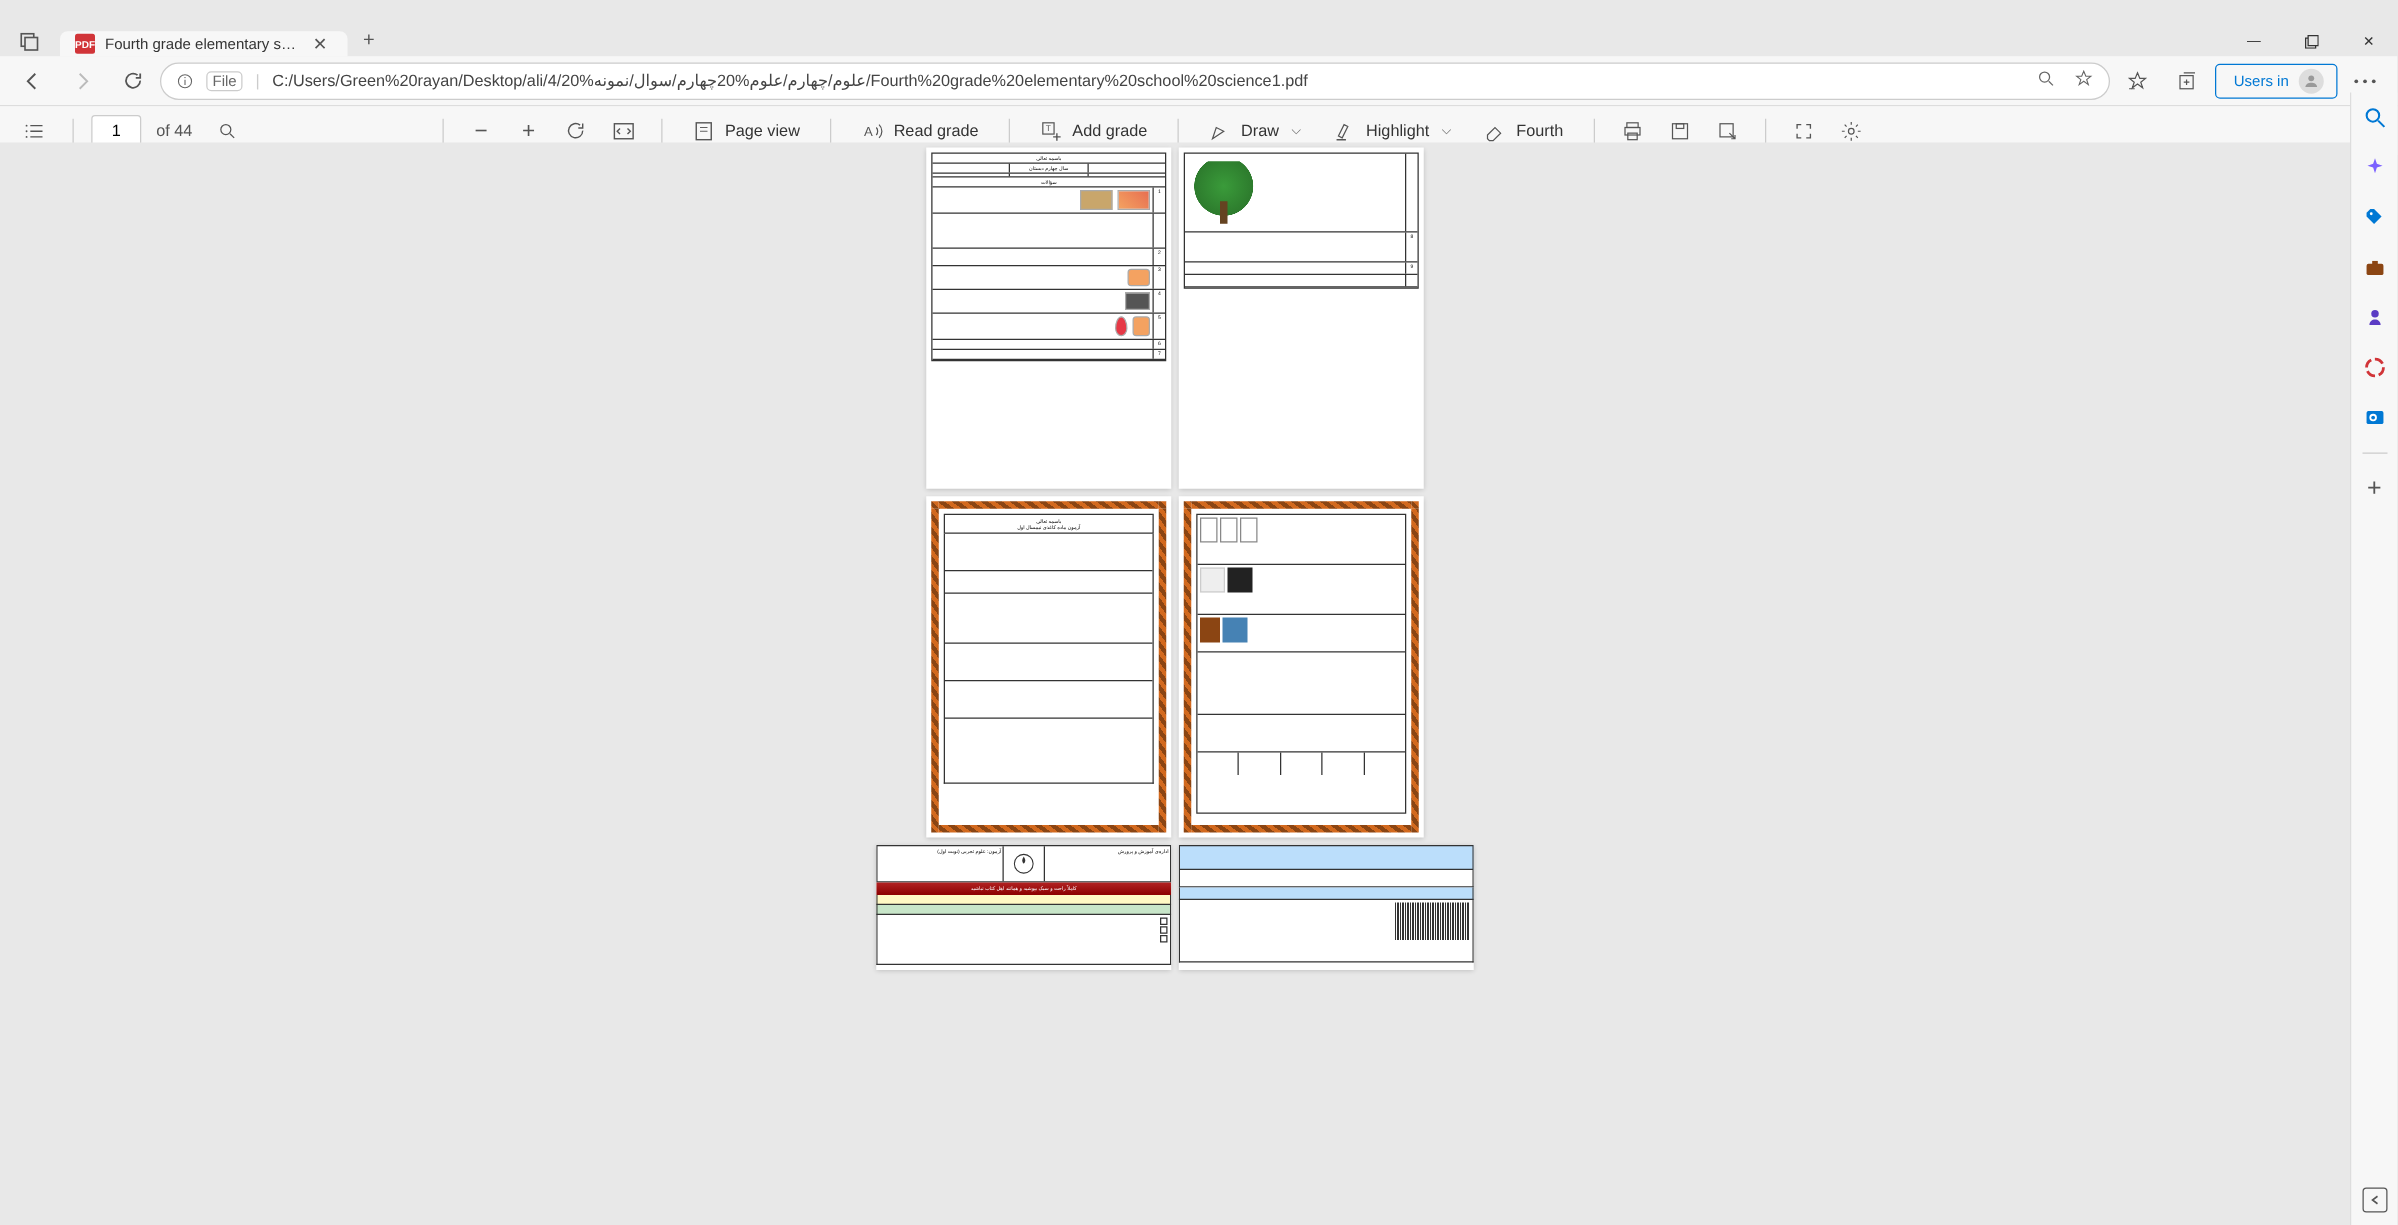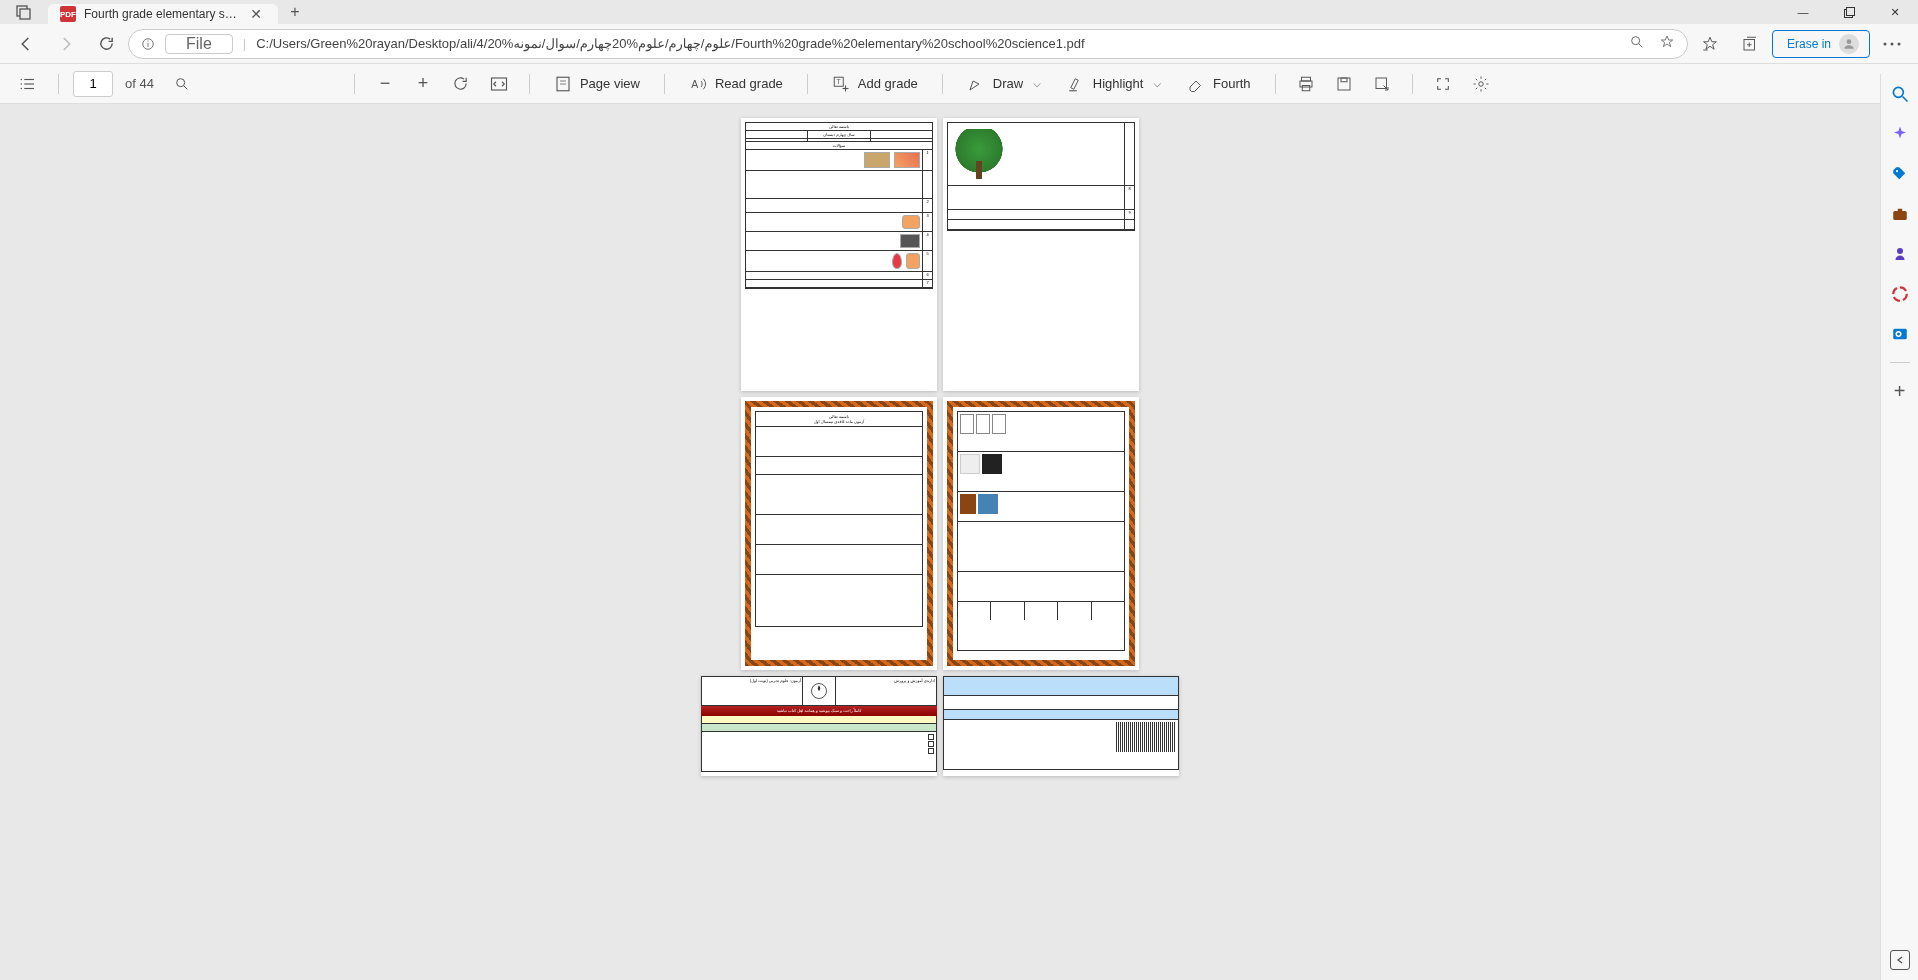--- a/index.html
+++ b/index.html
@@ -11,20 +11,21 @@
       height: 980px;
       position: relative;
     }
     
     .titlebar {
       height: 24px;
       background: #e8e8e8;
       display: flex;
       align-items: stretch;
       border-bottom: none;
+      margin-top: 21px;
     }
     .tab-switcher {
       width: 48px;
       display: flex;
       align-items: center;
       justify-content: center;
     }
     .tab {
       display: flex;
       align-items: center;
@@ -68,21 +69,21 @@
       background:#fff;
       border:1px solid #ccc;
       border-radius:15px;
       display:flex;
       align-items:center;
       padding: 0 12px;
       gap:10px;
       font-size:13px;
       color:#444;
     }
-    .file-badge { border:1px solid #ccc; border-radius:4px; padding: 0 20px; font-size:16px; color:#666; }
+    .file-badge { border:1px solid #ccc; border-radius:4px; padding: 0 4px; font-size:12px; color:#666; }
     .omni-sep { color:#ccc; }
     .omni-actions { margin-left:auto; display:flex; gap:14px; color:#666; }
     .addr-action { width:36px; height:32px; display:flex; align-items:center; justify-content:center; color:#555; }
     .signin-btn {
       border:1px solid #0078d4;
       border-radius:4px;
       height:28px;
       padding: 0 10px 0 14px;
       display:flex; align-items:center;
       color:#0078d4;
@@ -239,21 +240,21 @@
   </div>
   <div class="addr-action">
     <svg width="18" height="18" viewBox="0 0 24 24">
         <rect x="4" y="6" width="14" height="14" fill="none" stroke="#555" stroke-width="1.3"></rect>
         <line x1="8" y1="3" x2="20" y2="3" stroke="#555" stroke-width="1.3"></line>
         <line x1="11" y1="10" x2="11" y2="16" stroke="#555" stroke-width="1.3"></line>
         <line x1="8" y1="13" x2="14" y2="13" stroke="#555" stroke-width="1.3"></line>
       </svg>
   </div>
   <div class="signin-btn">
-    <span>Erase in</span>
+    <span>Users in</span>
     <span class="avatar-circle">
       <svg width="14" height="14" viewBox="0 0 24 24">
           <circle cx="12" cy="8" r="4" fill="#999"></circle>
           <path d="M4 20c0-4 4-6 8-6s8 2 8 6" fill="#999"></path>
         </svg>
     </span>
   </div>
   <div class="addr-action">
     <svg width="18" height="4" viewBox="0 0 18 4">
         <circle cx="2" cy="2" r="1.5" fill="#555"></circle>

